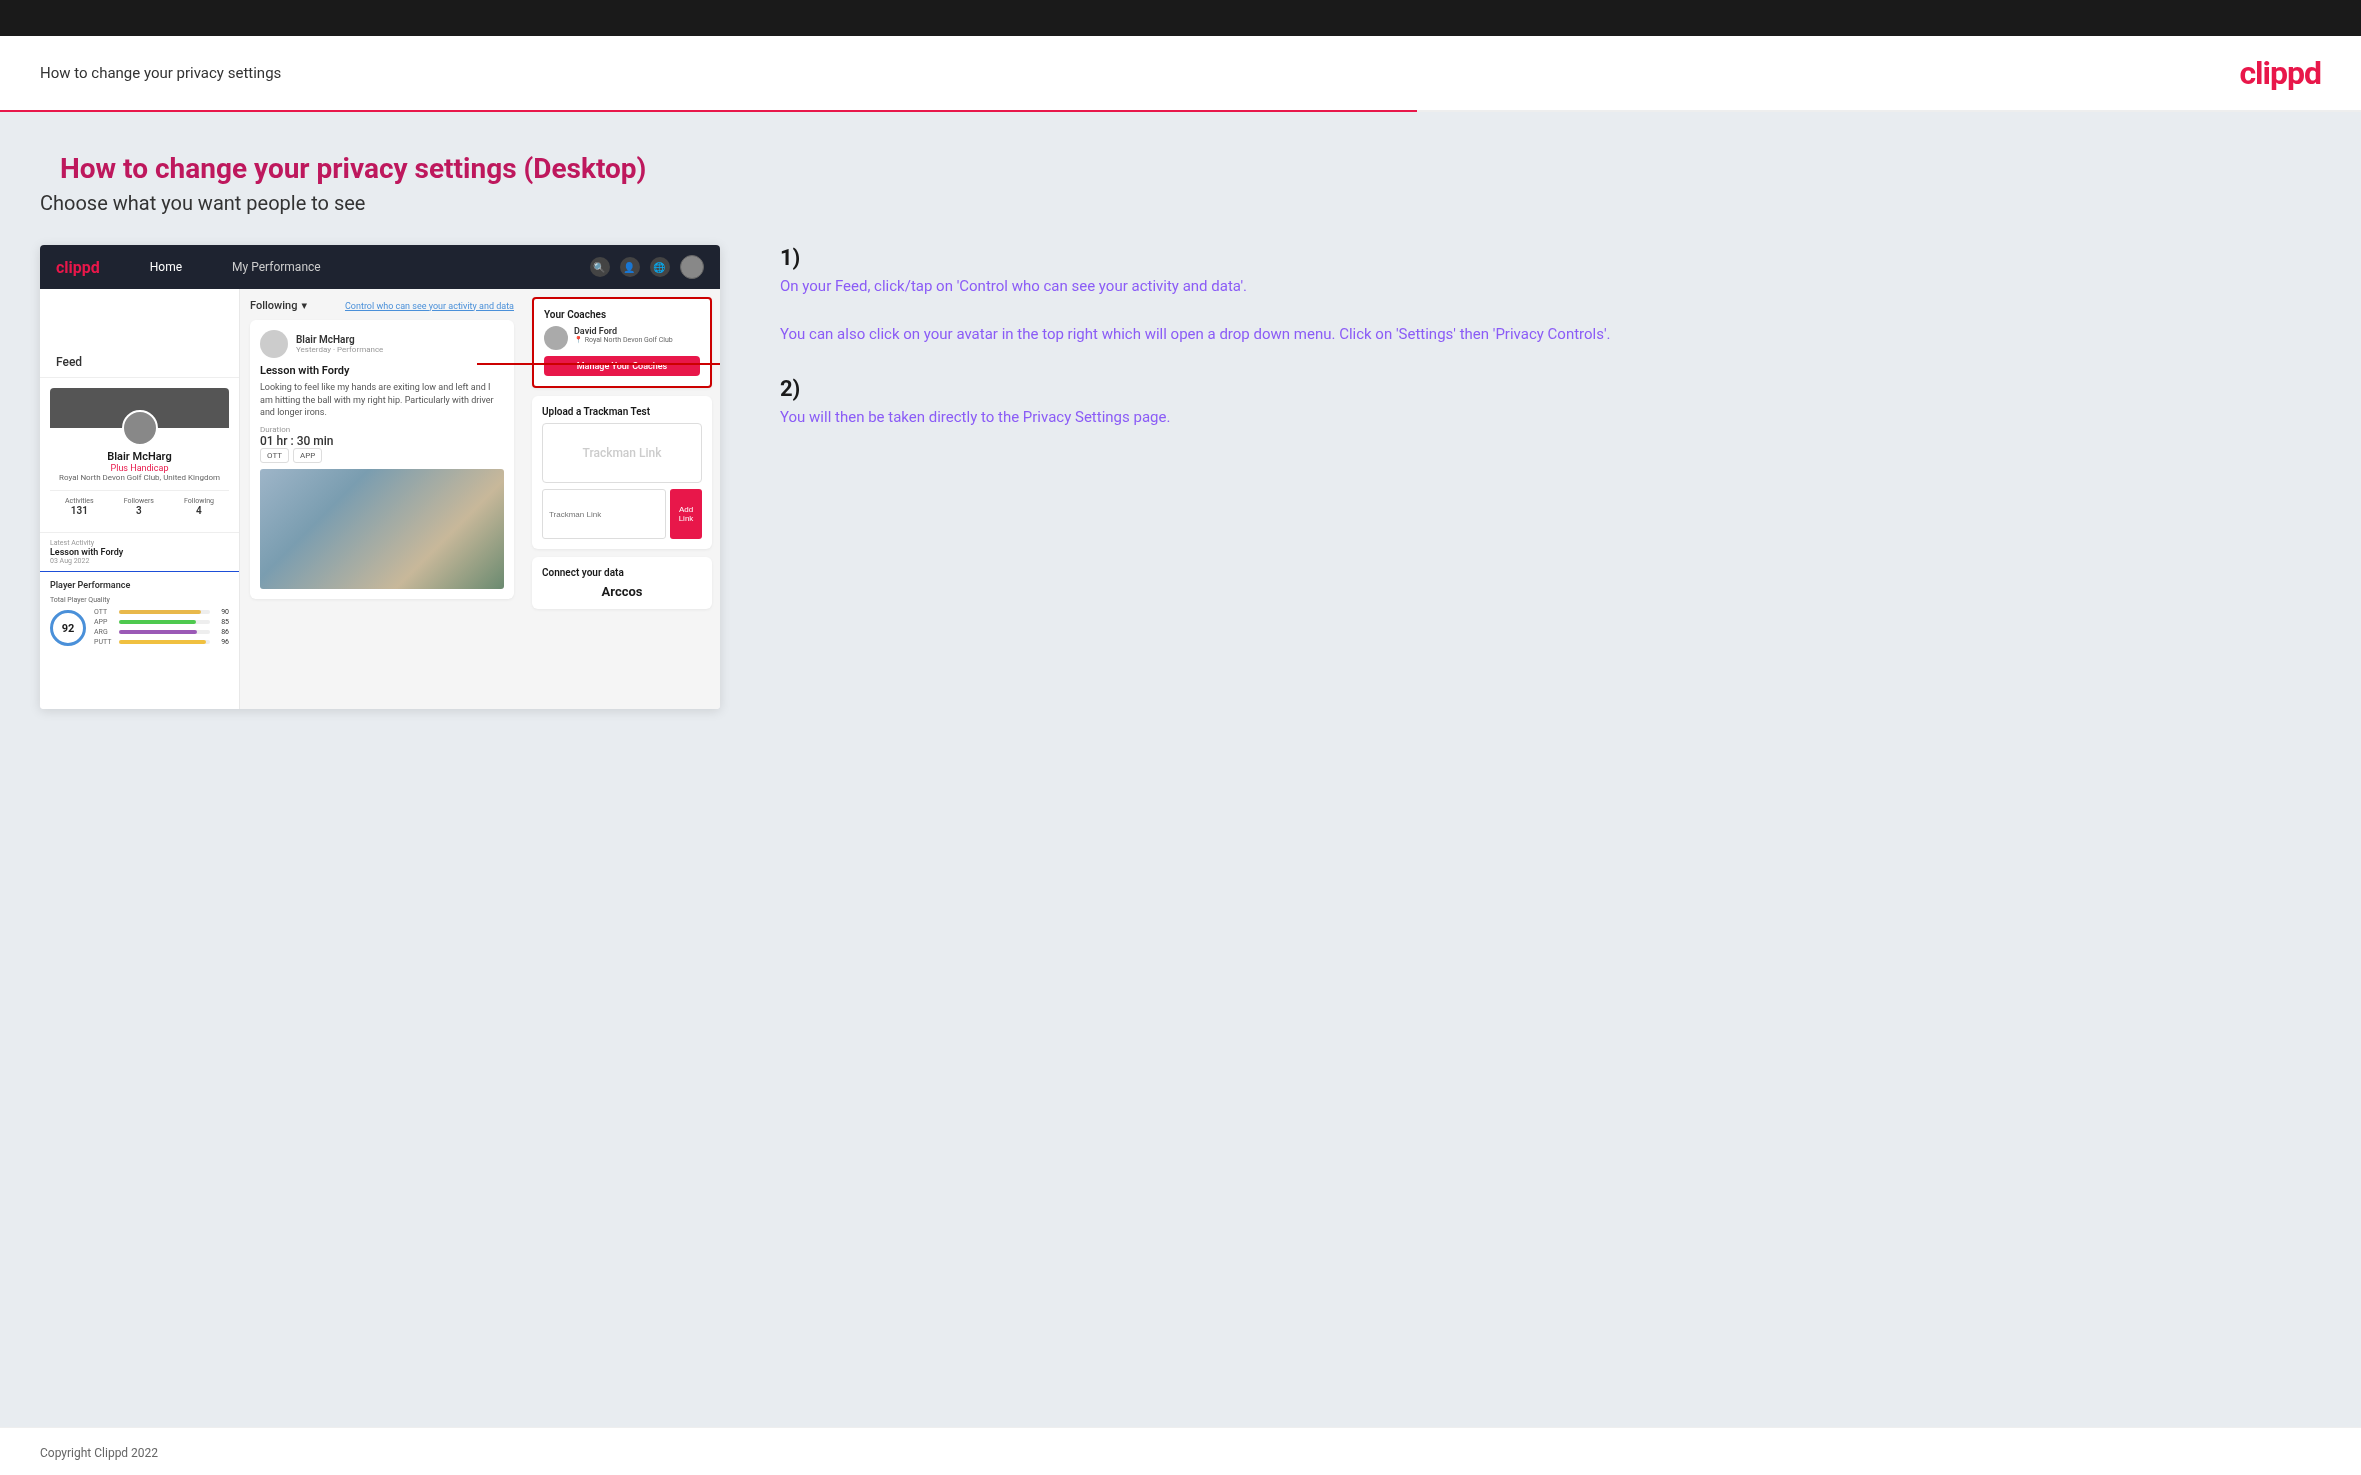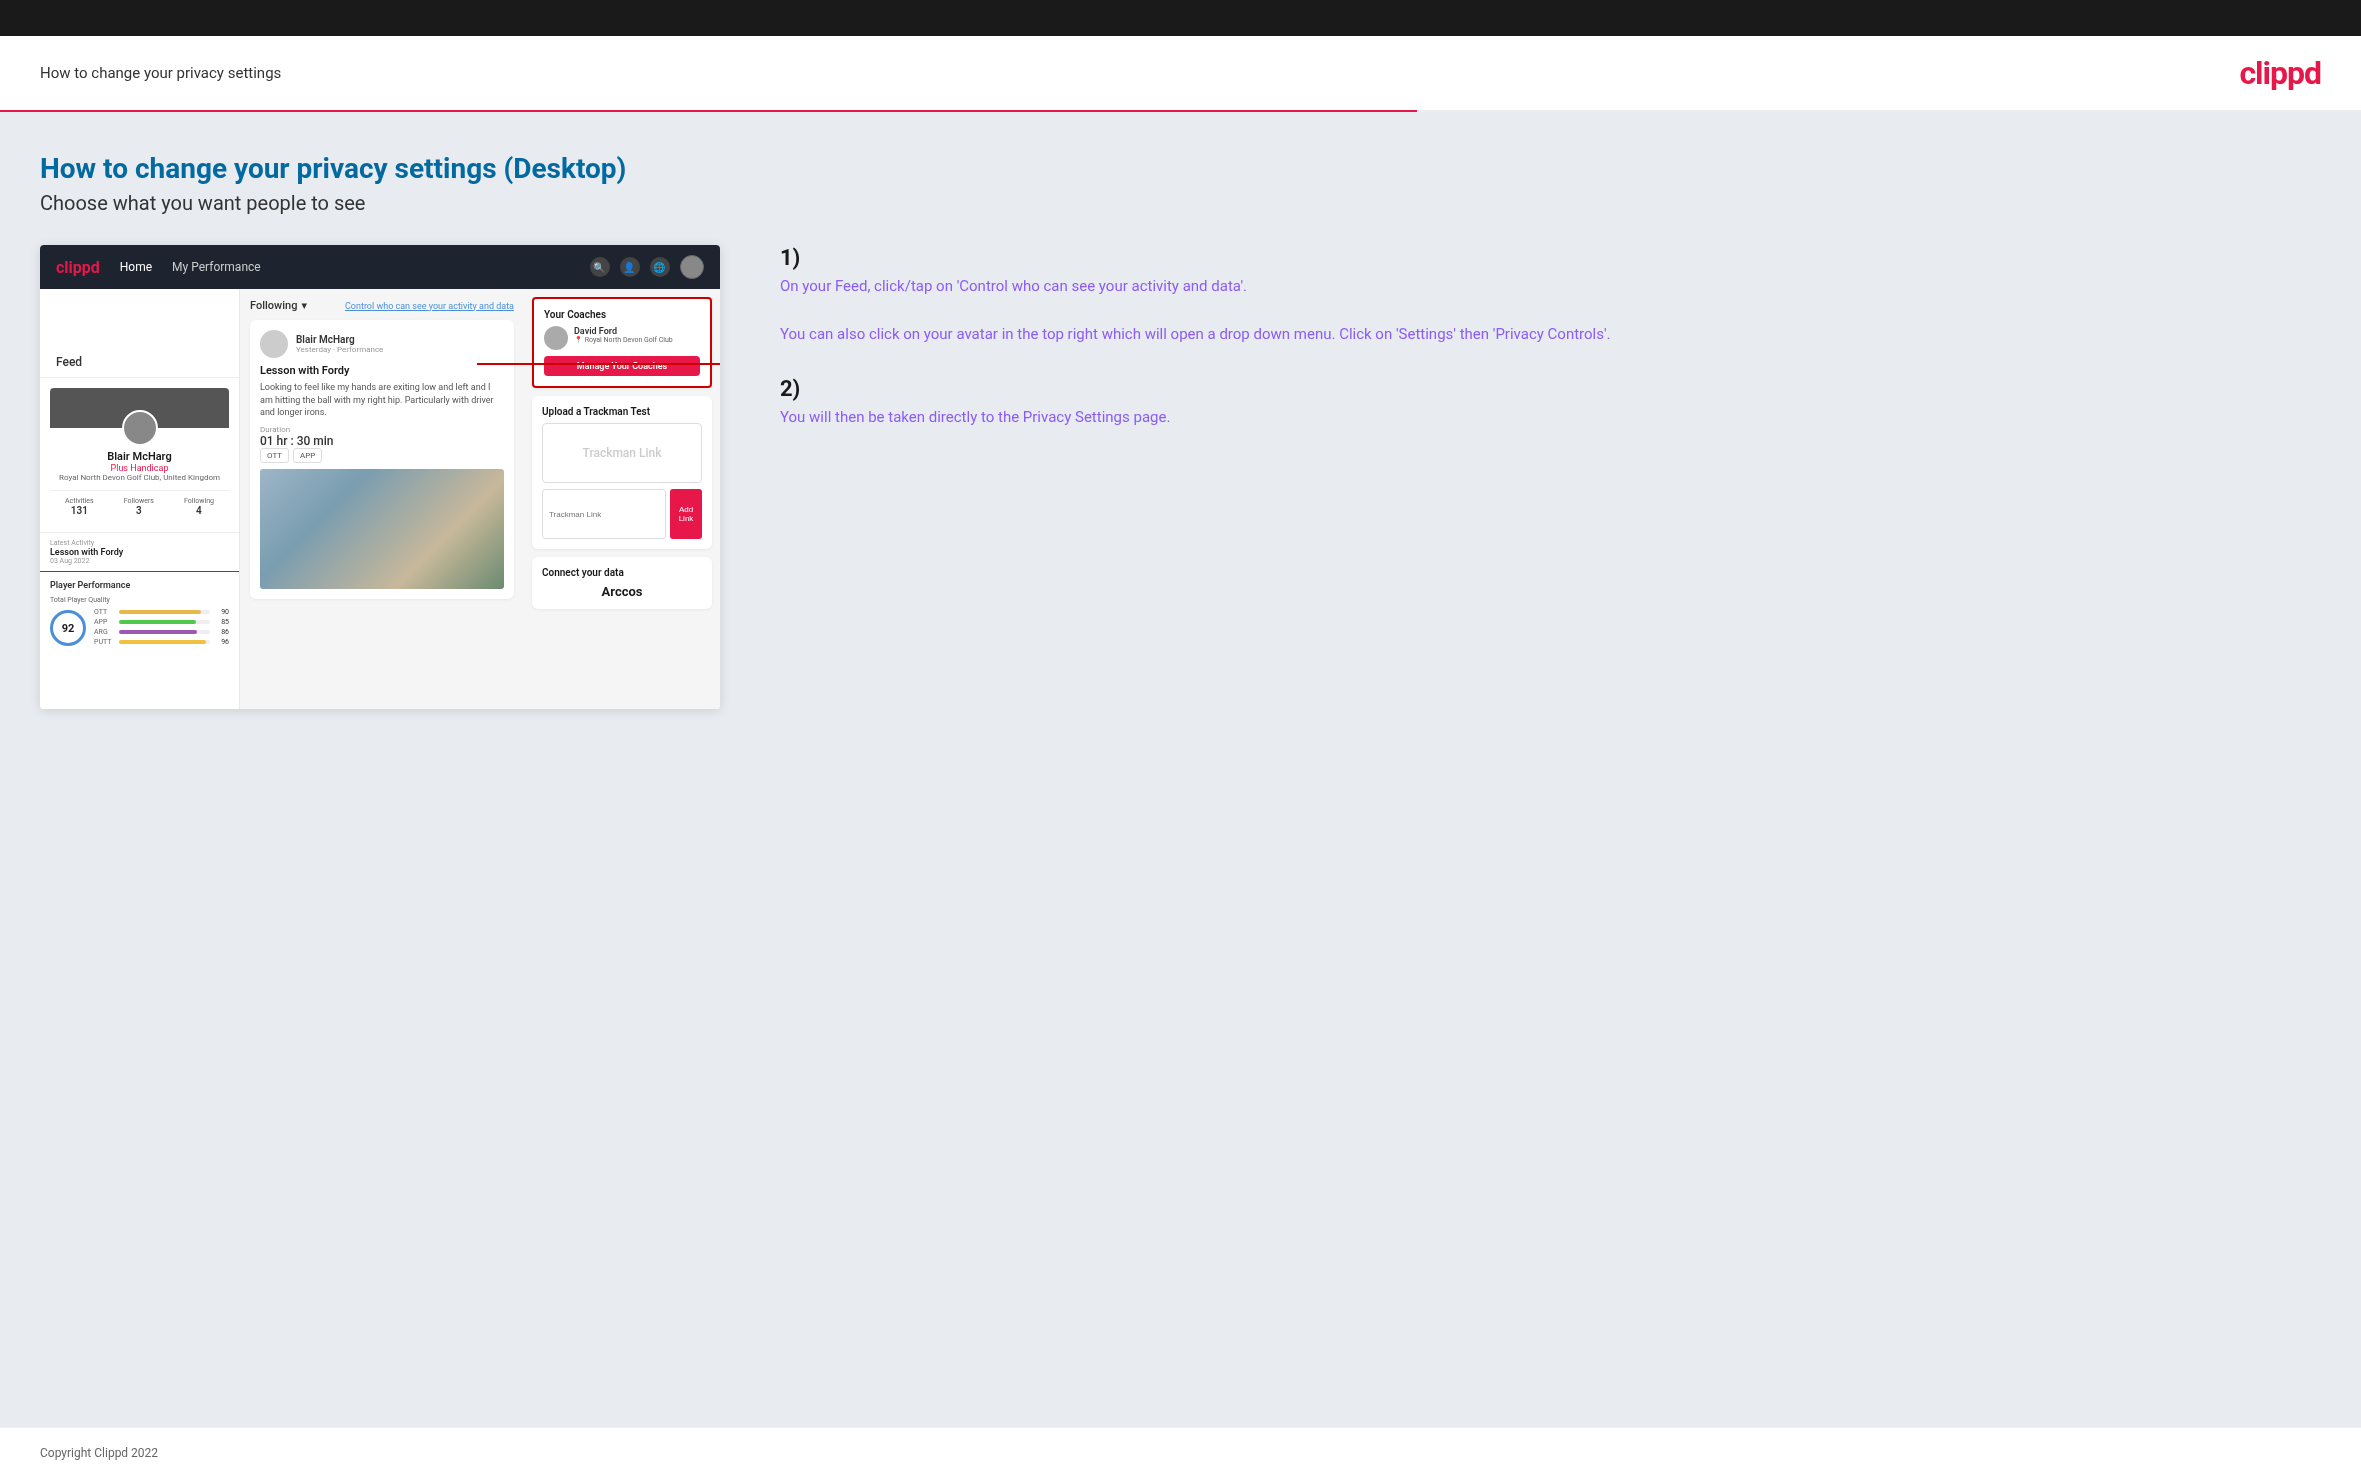--- a/index.html
+++ b/index.html
@@ -42,22 +42,23 @@
       background: #e8ecf0;
       padding: 40px 40px 30px 40px;
       min-height: calc(100vh - 160px);
     }
     .article-header {
       margin-bottom: 30px;
     }
     .article-title {
       font-size: 28px;
       font-weight: 700;
-      color: #0369a1;
+      color: #be185d;
       margin-bottom: 6px;
+      margin-left: 20px;
     }
     .article-subtitle {
       font-size: 20px;
       color: #333;
       font-weight: 400;
     }
     
     .demo-container {
       display: flex;
       gap: 40px;
@@ -86,20 +87,21 @@
       gap: 20px;
     }
     .app-logo {
       color: #e8174a;
       font-weight: 700;
       font-size: 16px;
     }
     .app-nav-link {
       color: #ccc;
       font-size: 12px;
+      margin-left: 30px;
     }
     .app-nav-link.active {
       color: #fff;
     }
     .app-nav-right {
       display: flex;
       align-items: center;
       gap: 10px;
     }
     .nav-icon {

